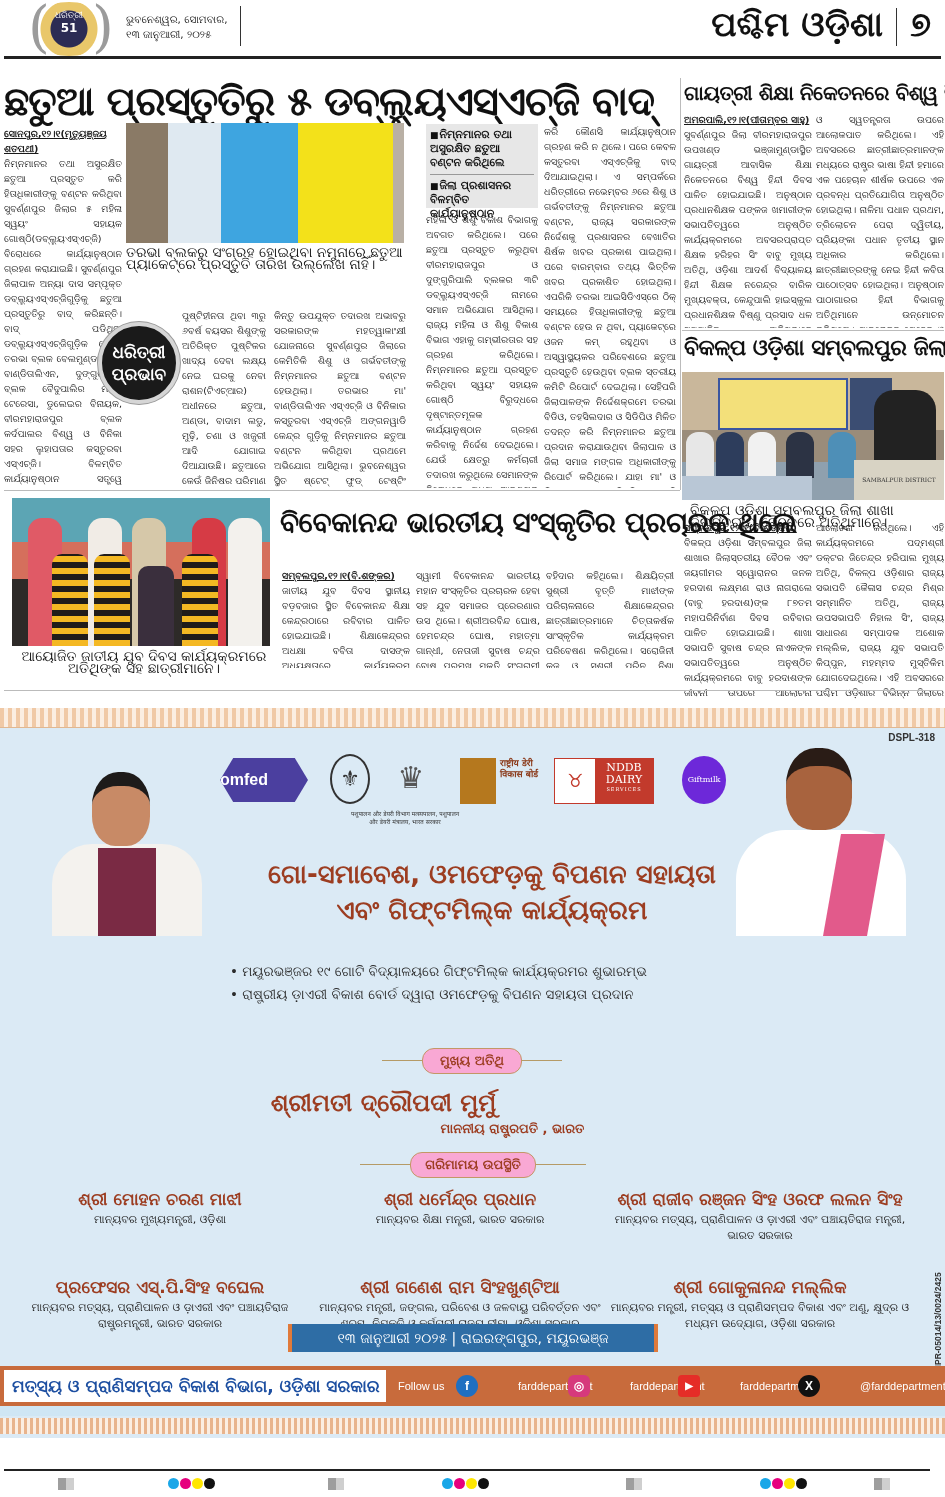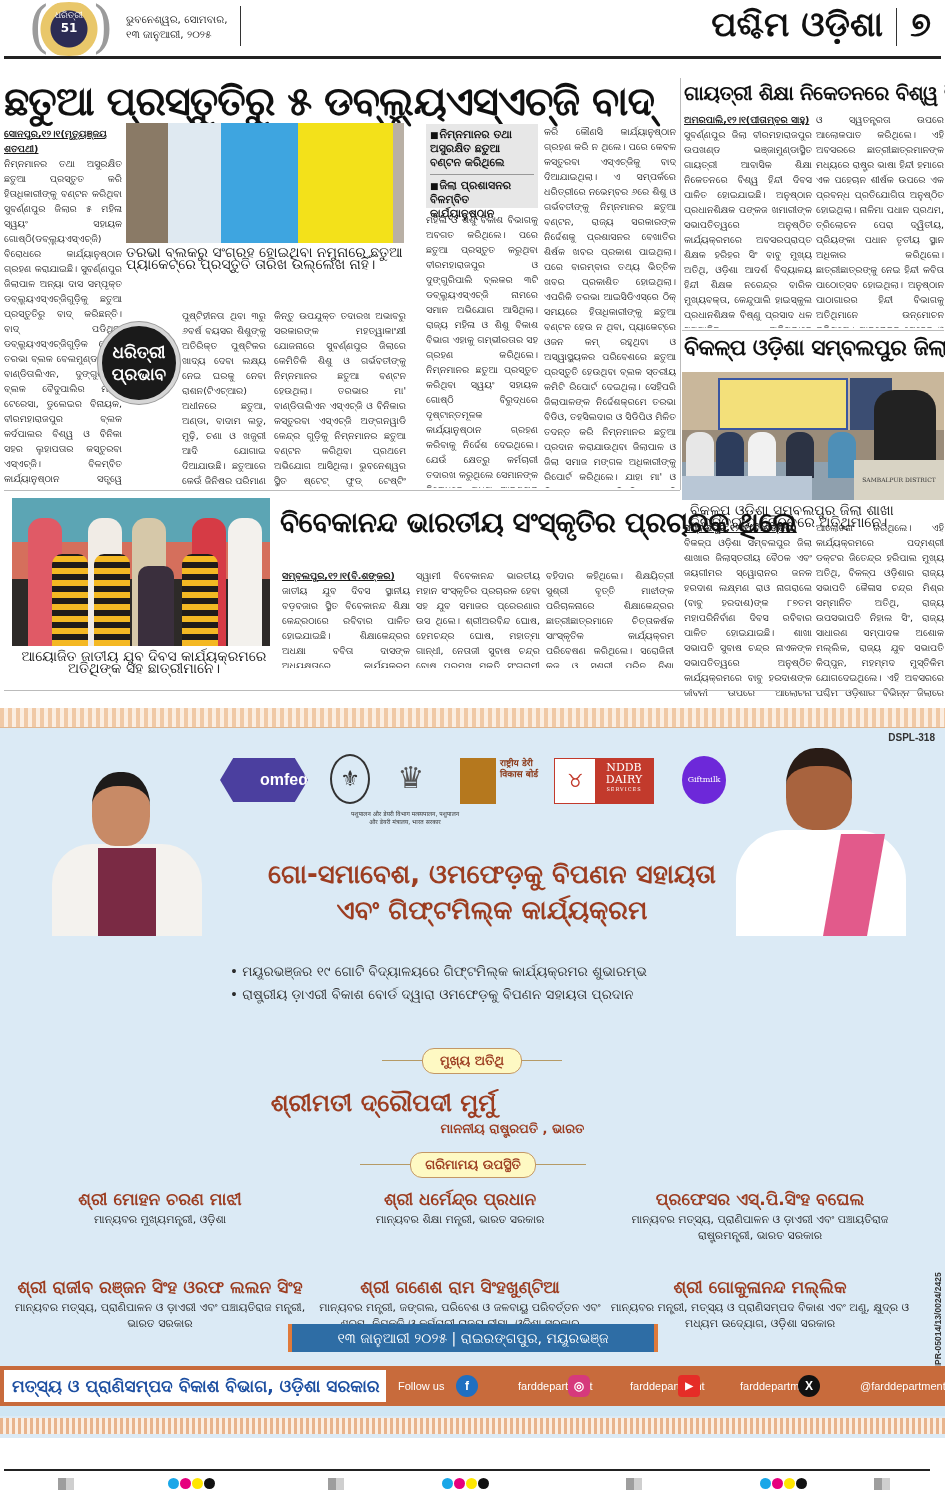--- a/index.html
+++ b/index.html
@@ -51,21 +51,21 @@
   .kid{position:absolute;bottom:0;width:36px;height:92px;background:repeating-linear-gradient(0deg,#f4b823 0 6px,#201c1a 6px 12px);border-radius:10px 10px 0 0;}
   .adult{position:absolute;bottom:0;width:34px;height:128px;border-radius:14px 14px 0 0;}
   .v-head{position:absolute;left:280px;top:506px;width:400px;font-size:28px;line-height:34px;font-weight:bold;white-space:nowrap;letter-spacing:-0.5px;}
 
   
   .ad{position:absolute;left:0;top:708px;width:945px;height:730px;background:#dbeaf5;}
   .ad-top-border{position:absolute;left:0;top:0;width:945px;height:20px;background:repeating-linear-gradient(90deg,#f0c9a6 0 4px,#fbeee2 4px 8px);border-bottom:1px solid #e0b791;}
   .ad-code{position:absolute;right:10px;top:24px;font-size:10px;font-weight:bold;color:#333;font-family:"Liberation Sans",sans-serif;}
   .logo-row{position:absolute;top:44px;left:0;width:945px;height:70px;}
   .logo{position:absolute;}
-  .omfed{left:220px;top:6px;width:88px;height:44px;background:#4b3f9f;clip-path:polygon(15% 0,85% 0,100% 50%,85% 100%,15% 100%,0 50%);color:#fff;font-weight:bold;font-size:16px;text-align:right;line-height:44px;font-family:"Liberation Sans",sans-serif;}
+  .omfed{left:220px;top:6px;width:88px;height:44px;background:#4b3f9f;clip-path:polygon(15% 0,85% 0,100% 50%,85% 100%,15% 100%,0 50%);color:#fff;font-weight:bold;font-size:16px;text-align:left;line-height:44px;font-family:"Liberation Sans",sans-serif;}
   .emblem-od{left:330px;top:2px;width:40px;height:50px;border:2px solid #333;border-radius:50%;font-size:22px;text-align:center;line-height:46px;color:#333;}
   .emblem-in{left:394px;top:0;width:34px;height:52px;font-size:30px;text-align:center;line-height:52px;color:#555;}
   .ministry-text{position:absolute;left:350px;top:58px;width:110px;text-align:center;font-size:6px;line-height:8px;color:#333;}
   .nddb-hindi{left:460px;top:6px;width:86px;height:46px;}
   .nddb-hindi .sq{position:absolute;left:0;top:0;width:36px;height:46px;background:#b5781e;}
   .nddb-hindi .tx{position:absolute;left:40px;top:0;font-size:9px;line-height:11px;color:#8b3a1a;font-weight:bold;}
   .nddb-dairy{left:554px;top:6px;width:100px;height:46px;border:1px solid #c23a2c;background:#fff;}
   .nddb-dairy .l{position:absolute;left:0;top:0;width:40px;height:44px;background:#fff;color:#c23a2c;font-size:18px;text-align:center;line-height:44px;}
   .nddb-dairy .r{position:absolute;left:40px;top:0;width:58px;height:44px;background:#c23a2c;color:#fff;text-align:center;font-family:"DejaVu Serif",serif;}
   .nddb-dairy .r .a{font-size:11px;line-height:12px;padding-top:3px;display:block;}
@@ -78,21 +78,21 @@
   .portrait-right{position:absolute;left:736px;top:40px;width:170px;height:188px;}
   .portrait-right .head{position:absolute;left:50px;top:0;width:66px;height:82px;border-radius:45% 45% 40% 40%;background:#a8633e;border-top:18px solid #2a1c16;}
   .portrait-right .body{position:absolute;left:0;top:82px;width:170px;height:106px;background:#fff;border-radius:50px 50px 0 0;}
   .portrait-right .sash{position:absolute;left:96px;top:86px;width:44px;height:102px;background:#e25a8b;transform:skewX(-10deg);}
   .ad-title{position:absolute;left:0;top:148px;width:945px;text-align:center;font-size:26px;line-height:36px;font-weight:bold;color:#9c3d21;padding-left:39px;}
   .bullets{position:absolute;left:230px;top:252px;width:500px;}
   .bullet{font-size:13.5px;line-height:23px;color:#2b2b2b;}
   .bullet:before{content:"• ";}
   .pill-row{position:absolute;left:0;width:945px;height:26px;}
   .pill-line{position:absolute;top:12px;height:1px;background:#b59a66;}
-  .pill{position:absolute;top:0;height:26px;border:1px solid #c39766;border-radius:12px;background:#fef9c3;color:#9c3d21;font-weight:bold;font-size:13px;line-height:24px;text-align:center;}
+  .pill{position:absolute;top:0;height:26px;border:1px solid #c39766;border-radius:12px;background:#f9a8d4;color:#9c3d21;font-weight:bold;font-size:13px;line-height:24px;text-align:center;}
   .chief-name{position:absolute;left:0;top:380px;width:767px;text-align:center;font-size:24px;line-height:30px;font-weight:bold;color:#9c3d21;}
   .chief-title{position:absolute;left:0;top:412px;width:945px;text-align:center;font-size:13px;line-height:18px;color:#9c3d21;font-weight:bold;margin-left:40px;}
   .dignitaries{position:absolute;left:10px;top:478px;width:900px;display:grid;grid-template-columns:300px 300px 300px;row-gap:4px;}
   .dig{text-align:center;height:84px;}
   .dig-name{font-size:17px;line-height:26px;font-weight:bold;color:#9c3d21;}
   .dig-role{font-size:11px;line-height:16px;color:#222;}
   .date-bar{position:absolute;left:288px;top:616px;width:370px;height:28px;background:#2e6da5;color:#fff;text-align:center;font-size:14px;line-height:28px;border-left:4px solid #e07a3a;border-right:4px solid #e07a3a;}
   .oipr{position:absolute;right:0px;top:520px;width:16px;height:150px;}
   .oipr span{position:absolute;left:-66px;top:66px;width:150px;transform:rotate(-90deg);font-size:8.5px;font-family:"Liberation Sans",sans-serif;color:#333;font-weight:bold;white-space:nowrap;}
   .footer-bar{position:absolute;left:0;top:658px;width:945px;height:40px;background:#c86b3c;}
@@ -286,26 +286,26 @@
   <div class="dignitaries">
     <div class="dig">
       <div class="dig-name">ଶ୍ରୀ ମୋହନ ଚରଣ ମାଝୀ</div>
       <div class="dig-role">ମାନ୍ୟବର ମୁଖ୍ୟମନ୍ତ୍ରୀ, ଓଡ଼ିଶା</div>
     </div>
     <div class="dig">
       <div class="dig-name">ଶ୍ରୀ ଧର୍ମେନ୍ଦ୍ର ପ୍ରଧାନ</div>
       <div class="dig-role">ମାନ୍ୟବର ଶିକ୍ଷା ମନ୍ତ୍ରୀ, ଭାରତ ସରକାର</div>
     </div>
     <div class="dig">
+      <div class="dig-name">ଶ୍ରୀ ରାଜୀବ ରଞ୍ଜନ ସିଂହ ଓରଫ ଲଲନ ସିଂହ</div>
+      <div class="dig-role">ମାନ୍ୟବର ମତ୍ସ୍ୟ, ପ୍ରାଣିପାଳନ ଓ ଡ଼ାଏରୀ ଏବଂ ପଞ୍ଚାୟତିରାଜ ମନ୍ତ୍ରୀ, ଭାରତ ସରକାର</div>
+    </div>
+    <div class="dig">
       <div class="dig-name">ପ୍ରଫେସର ଏସ୍.ପି.ସିଂହ ବଘେଲ</div>
       <div class="dig-role">ମାନ୍ୟବର ମତ୍ସ୍ୟ, ପ୍ରାଣିପାଳନ ଓ ଡ଼ାଏରୀ ଏବଂ ପଞ୍ଚାୟତିରାଜ ରାଷ୍ଟ୍ରମନ୍ତ୍ରୀ, ଭାରତ ସରକାର</div>
-    </div>
-    <div class="dig">
-      <div class="dig-name">ଶ୍ରୀ ରାଜୀବ ରଞ୍ଜନ ସିଂହ ଓରଫ ଲଲନ ସିଂହ</div>
-      <div class="dig-role">ମାନ୍ୟବର ମତ୍ସ୍ୟ, ପ୍ରାଣିପାଳନ ଓ ଡ଼ାଏରୀ ଏବଂ ପଞ୍ଚାୟତିରାଜ ମନ୍ତ୍ରୀ, ଭାରତ ସରକାର</div>
     </div>
     <div class="dig">
       <div class="dig-name">ଶ୍ରୀ ଗଣେଶ ରାମ ସିଂହଖୁଣ୍ଟିଆ</div>
       <div class="dig-role">ମାନ୍ୟବର ମନ୍ତ୍ରୀ, ଜଙ୍ଗଲ, ପରିବେଶ ଓ ଜଳବାୟୁ ପରିବର୍ତ୍ତନ ଏବଂ ଶ୍ରମ, ନିଯୁକ୍ତି ଓ କର୍ମଚାରୀ ରାଜ୍ୟ ବୀମା, ଓଡ଼ିଶା ସରକାର</div>
     </div>
     <div class="dig">
       <div class="dig-name">ଶ୍ରୀ ଗୋକୁଳାନନ୍ଦ ମଲ୍ଲିକ</div>
       <div class="dig-role">ମାନ୍ୟବର ମନ୍ତ୍ରୀ, ମତ୍ସ୍ୟ ଓ ପ୍ରାଣିସମ୍ପଦ ବିକାଶ ଏବଂ ଅଣୁ, କ୍ଷୁଦ୍ର ଓ ମଧ୍ୟମ ଉଦ୍ୟୋଗ, ଓଡ଼ିଶା ସରକାର</div>
     </div>
   </div>

